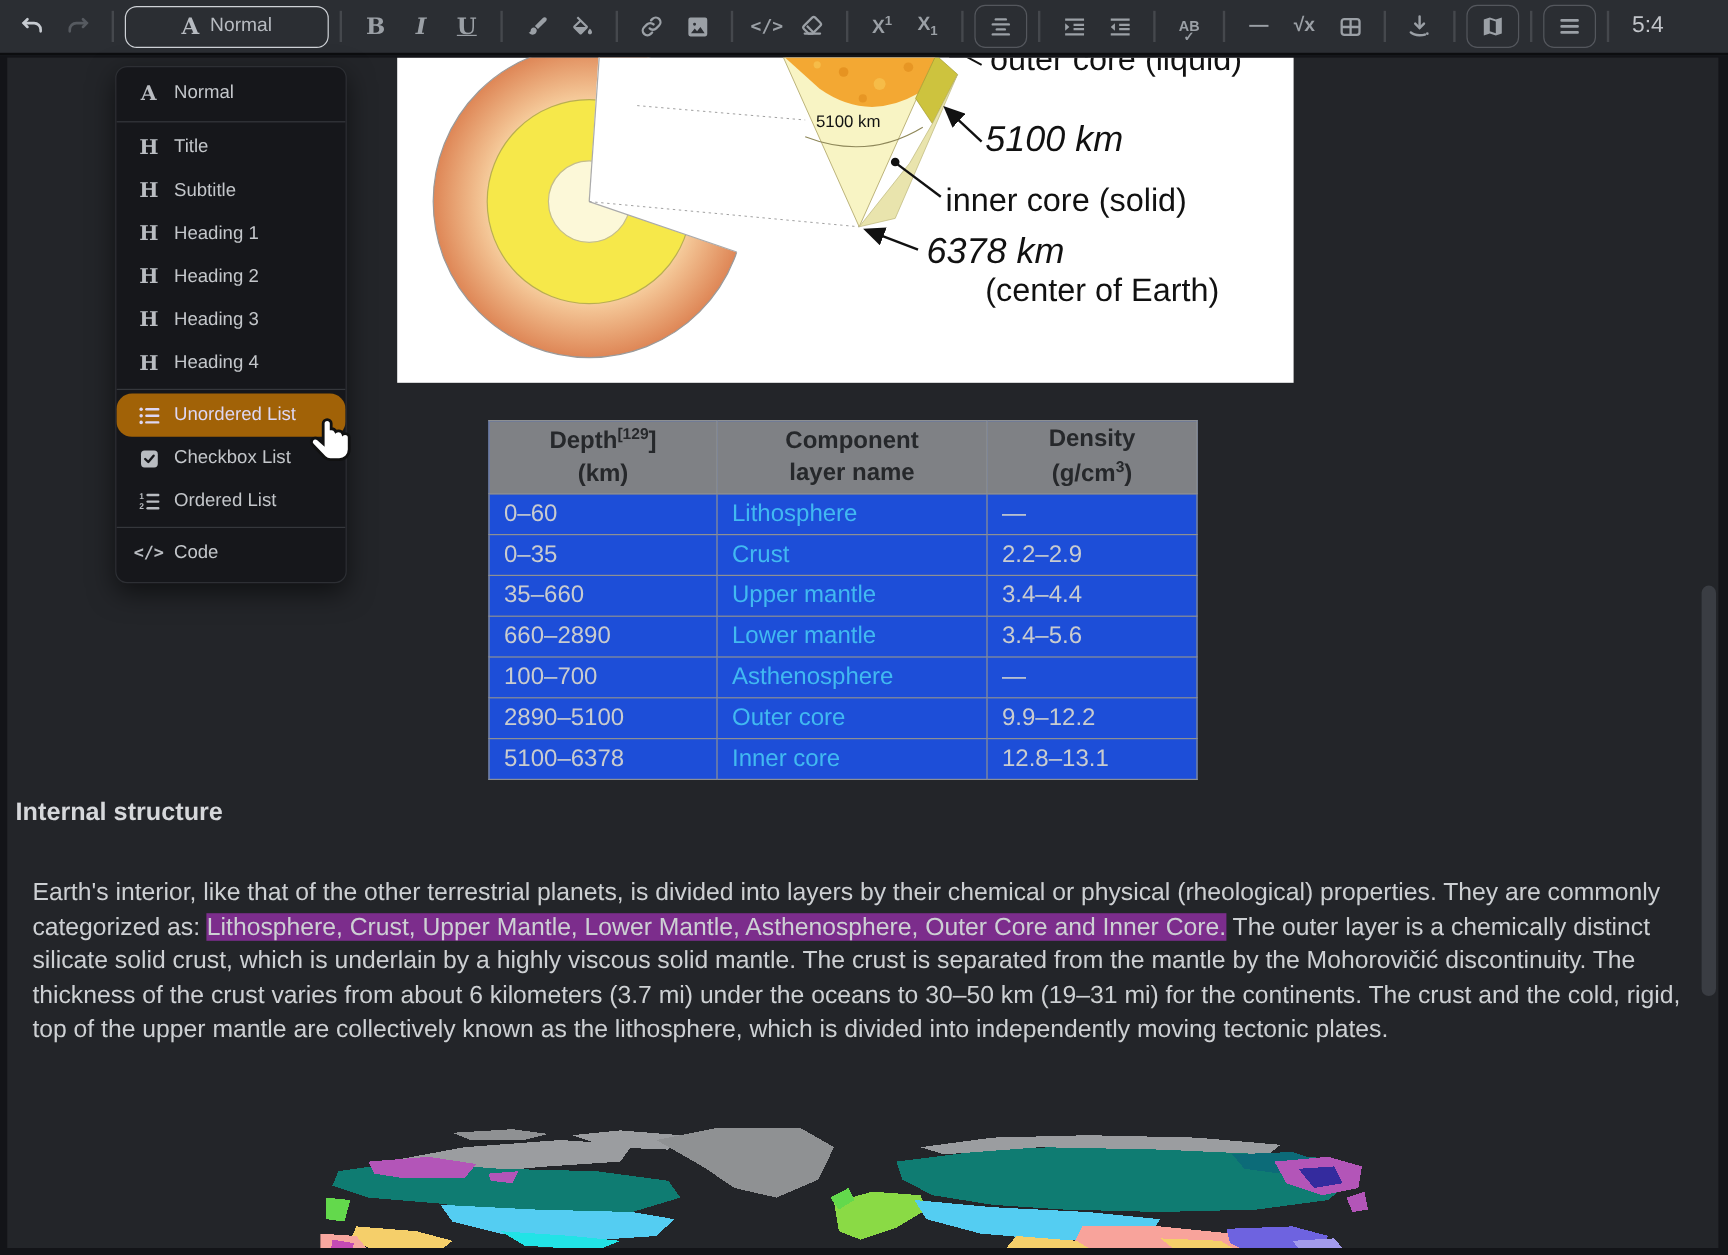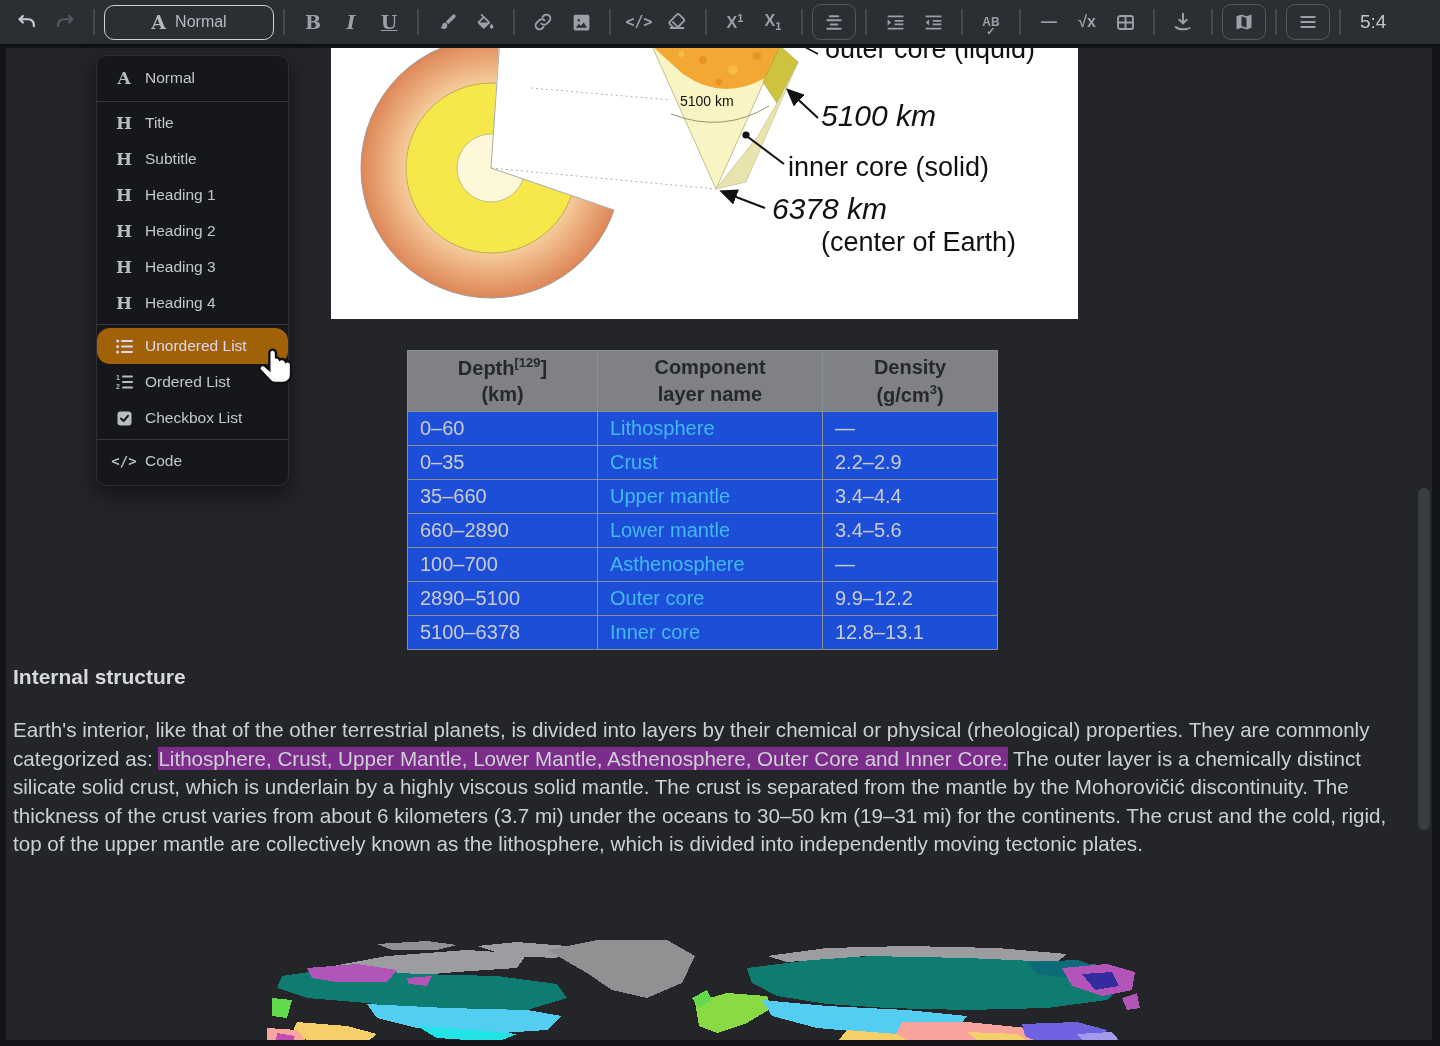--- a/index.html
+++ b/index.html
@@ -39,21 +39,21 @@
   .doc-table th,.doc-table td{border:1px solid #8d9093;padding:2px 12px;}
   .doc-table th{background:#7f8185;color:#26282b;font-weight:bold;text-align:center;
     height:56px;line-height:1.35;}
   .doc-table td{height:29px;}
   .doc-table sup{font-size:13px;}
   .col-depth{width:165px;}
   .col-comp{width:200px;margin-top:48px;}
   .col-dens{width:150px;}
   .cell-link{color:#41b9f1;cursor:pointer;}
   .sec-heading{position:absolute;left:7px;top:617px;margin:0;font-size:21px;font-weight:bold;color:#d6d8db;}
-  .body-text{position:absolute;left:7px;top:668px;width:1384px;margin:0;font-size:20.6px;
+  .body-text{position:absolute;left:7px;top:668px;width:1384px;margin:14px;font-size:20.6px;
     line-height:28.6px;color:#cdd0d3;}
   .hl{background:#7c2d8c;}
   .map{position:absolute;left:261px;top:890px;width:873px;height:110px;}
   .sb-thumb{position:absolute;right:2px;top:440px;width:12px;height:342px;border-radius:6px;background:#3a3d43;cursor:pointer;}
 
   
   .style-menu{position:absolute;left:96px;top:55px;width:191px;background:#16171b;
     border:1px solid #2d2f34;border-radius:10px;box-shadow:0 8px 22px rgba(0,0,0,.55);
     padding:2px 0 6px 0;overflow:hidden;}
   .menu-item{display:flex;align-items:center;gap:11px;height:36px;padding:0 0 0 17px;
@@ -448,39 +448,39 @@
             <circle cx="1.6" cy="7.5" r="1.5"></circle>
             <rect x="5" y="6.5" width="12" height="2" rx="1"></rect>
             <circle cx="1.6" cy="13" r="1.5"></circle>
             <rect x="5" y="12" width="12" height="2" rx="1"></rect>
           </svg>
       </span>
       <span>Unordered List</span>
     </div>
     <div class="menu-item">
       <span class="mi-ic">
+        <svg width="15" height="15" viewBox="0 0 15 15">
+            <rect x="0.5" y="0.5" width="14" height="14" rx="3" fill="currentColor"></rect>
+            <path d="M4 7.5 6.6 10 11 4.8" fill="none" stroke="#16171b" stroke-width="2" stroke-linecap="round" stroke-linejoin="round"></path>
+          </svg>
+      </span>
+      <span>Checkbox List</span>
+    </div>
+    <div class="menu-item">
+      <span class="mi-ic">
         <svg width="17" height="16" viewBox="0 0 17 16" fill="currentColor">
             <text x="0" y="6" font-size="7" font-weight="bold">1</text>
             <rect x="6" y="1.5" width="11" height="2" rx="1"></rect>
             <text x="0" y="14.5" font-size="7" font-weight="bold">2</text>
             <rect x="6" y="7" width="11" height="2" rx="1"></rect>
             <rect x="6" y="12.5" width="11" height="2" rx="1"></rect>
           </svg>
       </span>
       <span>Ordered List</span>
     </div>
-    <div class="menu-item">
-      <span class="mi-ic">
-        <svg width="15" height="15" viewBox="0 0 15 15">
-            <rect x="0.5" y="0.5" width="14" height="14" rx="3" fill="currentColor"></rect>
-            <path d="M4 7.5 6.6 10 11 4.8" fill="none" stroke="#16171b" stroke-width="2" stroke-linecap="round" stroke-linejoin="round"></path>
-          </svg>
-      </span>
-      <span>Checkbox List</span>
-    </div>
     <div class="menu-sep"></div>
     <div class="menu-item">
       <span class="mi-ic mi-code">&lt;/&gt;</span>
       <span>Code</span>
     </div>
   </div>
 
   <svg class="cursor" viewBox="0 0 24 24">
     <path d="M10 1 C8.9 1 8 1.9 8 3 V13 L5.5 10.8 C4.6 10 3.2 10.1 2.5 11 C1.9 11.8 2 12.9 2.7 13.6 L8.7 19.8 C9.5 20.6 10.5 21 11.6 21 H16 C18.8 21 21 18.8 21 16 V10 C21 8.9 20.1 8 19 8 C18.6 8 18.2 8.1 17.9 8.3 C17.6 7.3 16.7 6.6 15.6 6.6 C15.1 6.6 14.7 6.7 14.3 7 C13.9 6.1 13 5.5 12 5.6 V3 C12 1.9 11.1 1 10 1 Z" fill="#ffffff" stroke="#111111" stroke-width="1.4"></path>
   </svg>

